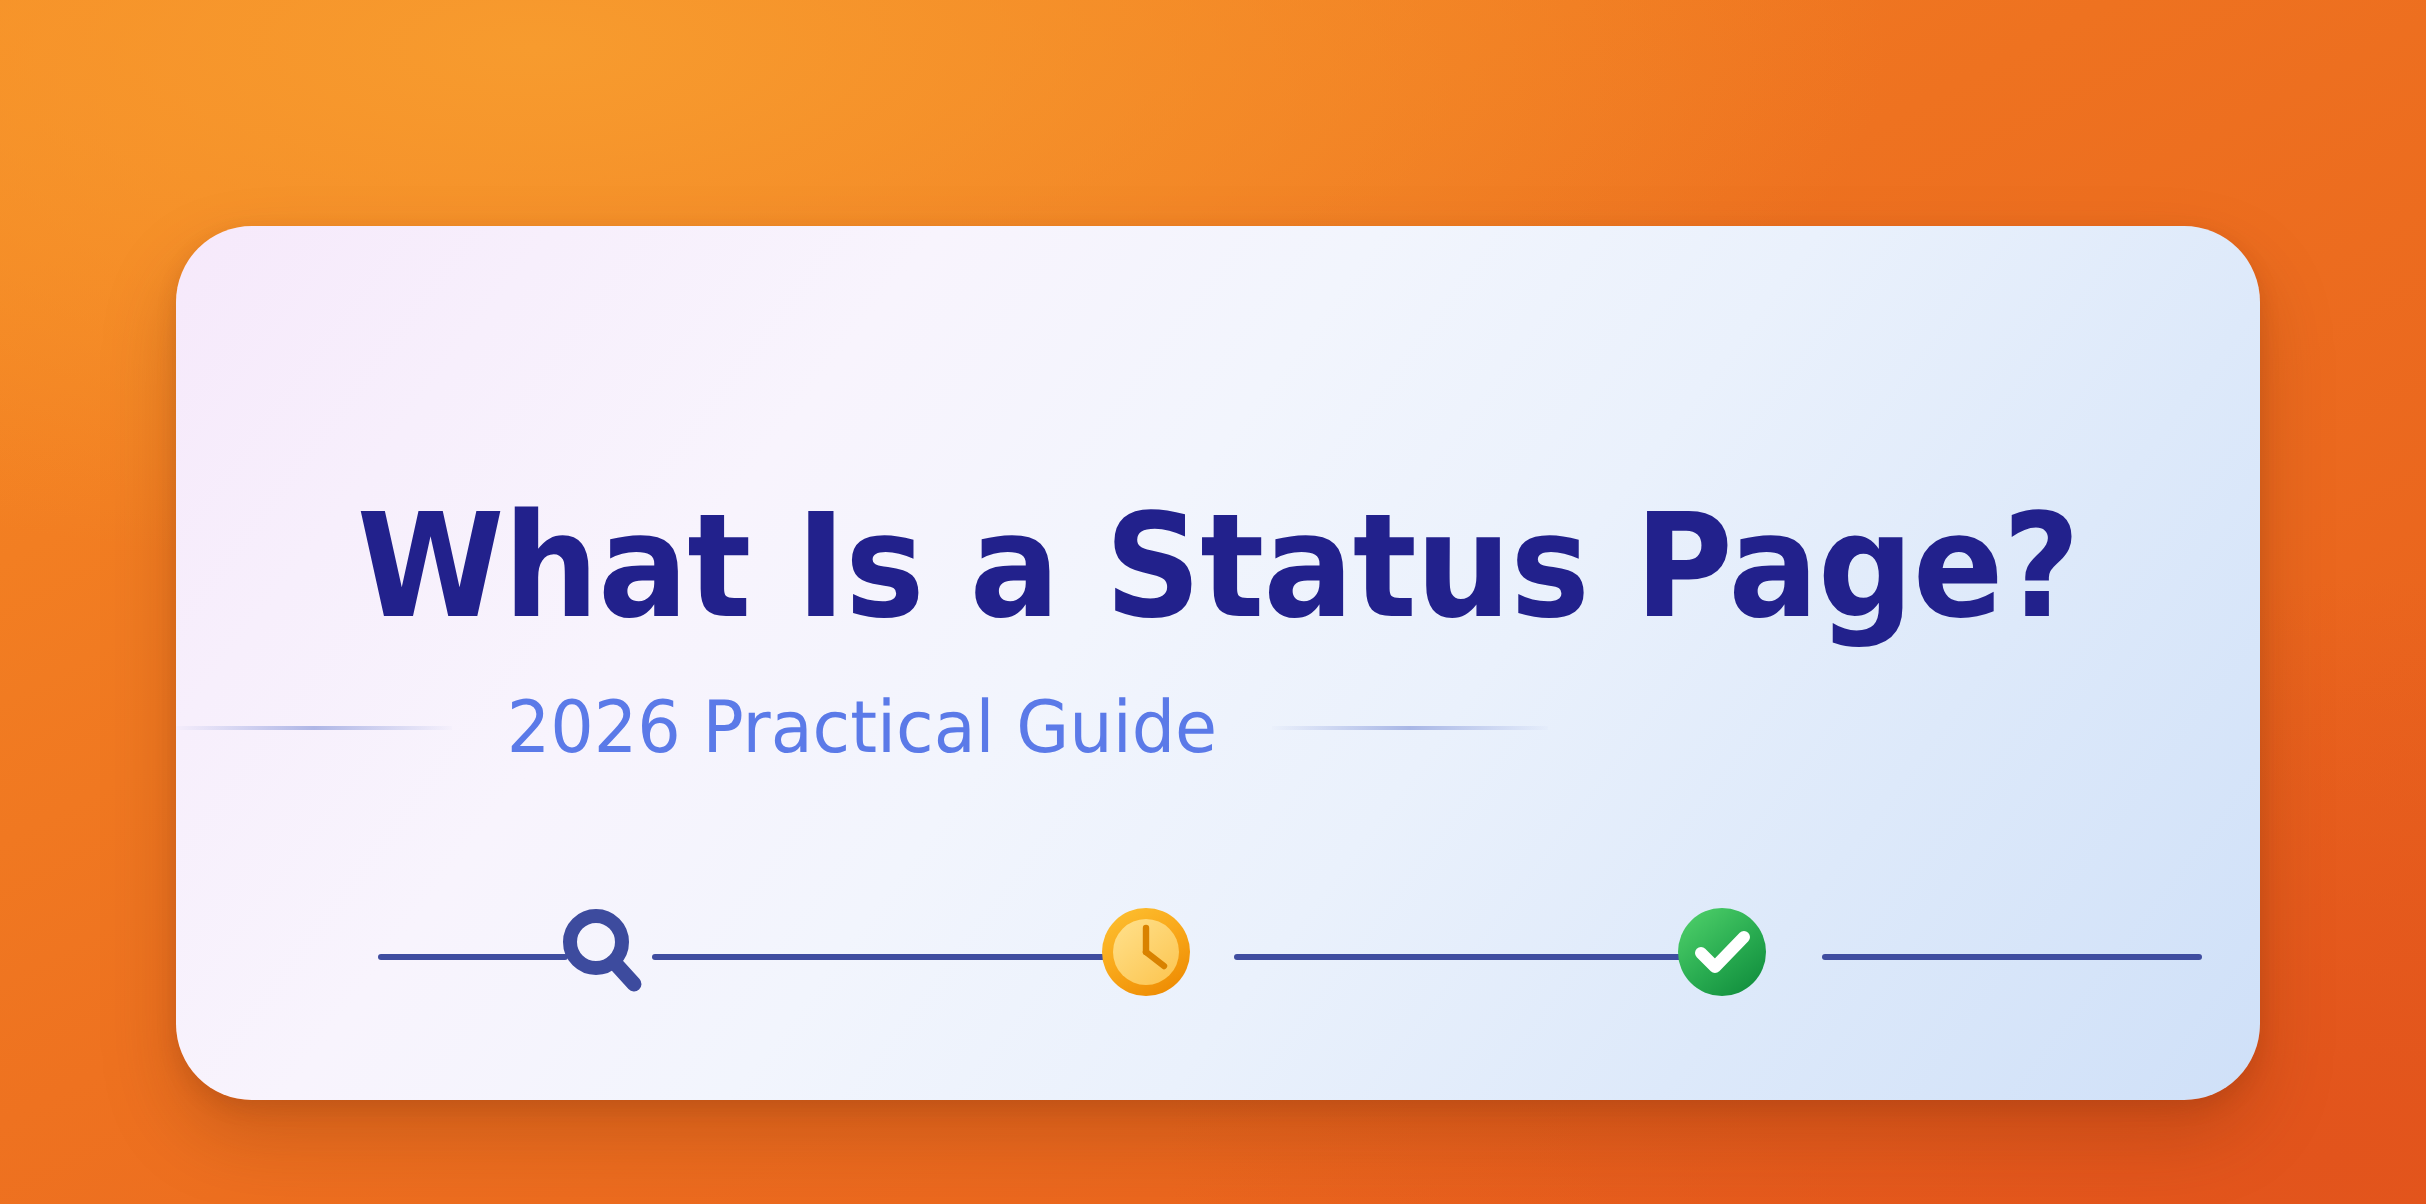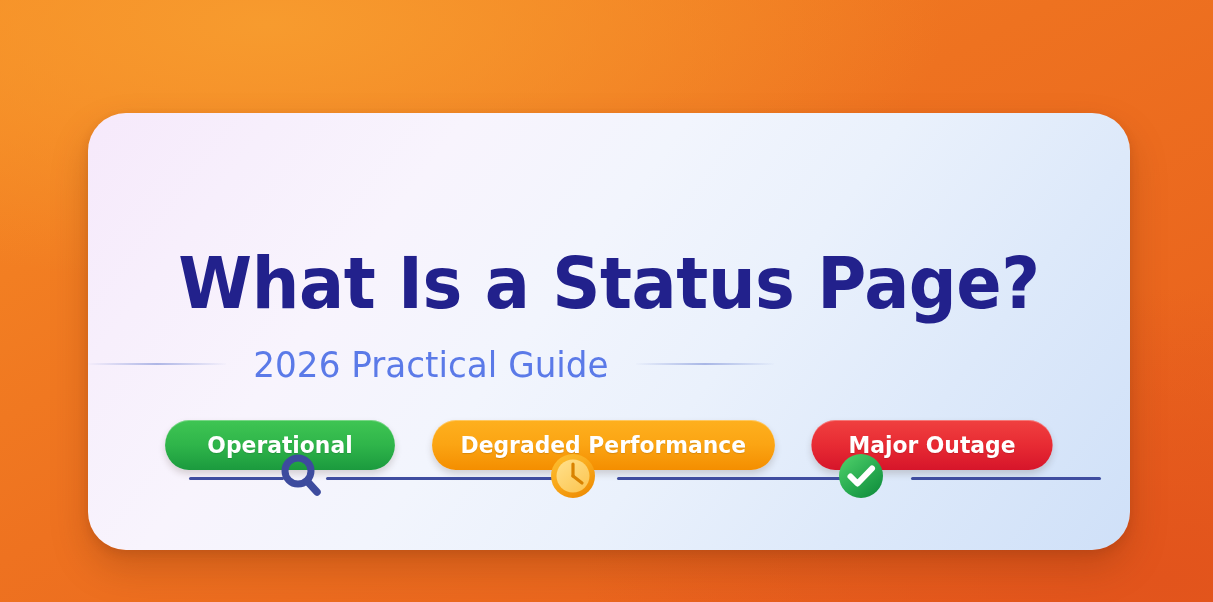--- a/index.html
+++ b/index.html
@@ -161,25 +161,20 @@
 <div id="card">
 
   <div id="title">What Is a Status Page?</div>
 
   <div id="subtitle-row">
     <div class="sub-rule"></div>
     <div id="subtitle">2026 Practical Guide</div>
     <div class="sub-rule"></div>
   </div>
 
-  <div id="pill-row">
-    <div class="pill green">Operational</div>
-    <div class="pill orange">Degraded Performance</div>
-    <div class="pill red">Major Outage</div>
-  </div>
 
   <div id="timeline">
     <div class="track" id="track-a"></div>
     <div class="track" id="track-b"></div>
     <div class="track" id="track-c"></div>
     <div class="track" id="track-d"></div>
 
     <div class="node" id="node-investigating">
       <span>
         <svg width="52" height="52" viewBox="0 0 52 52">

